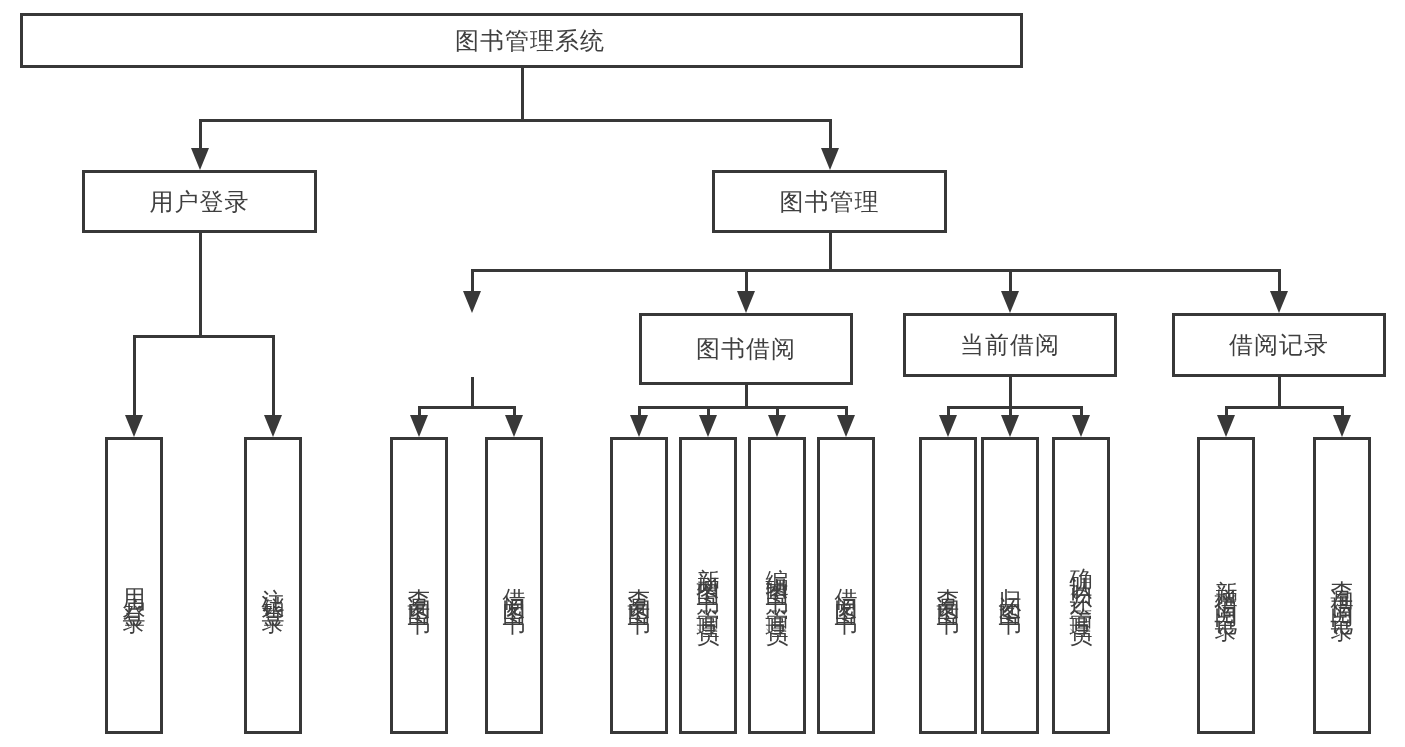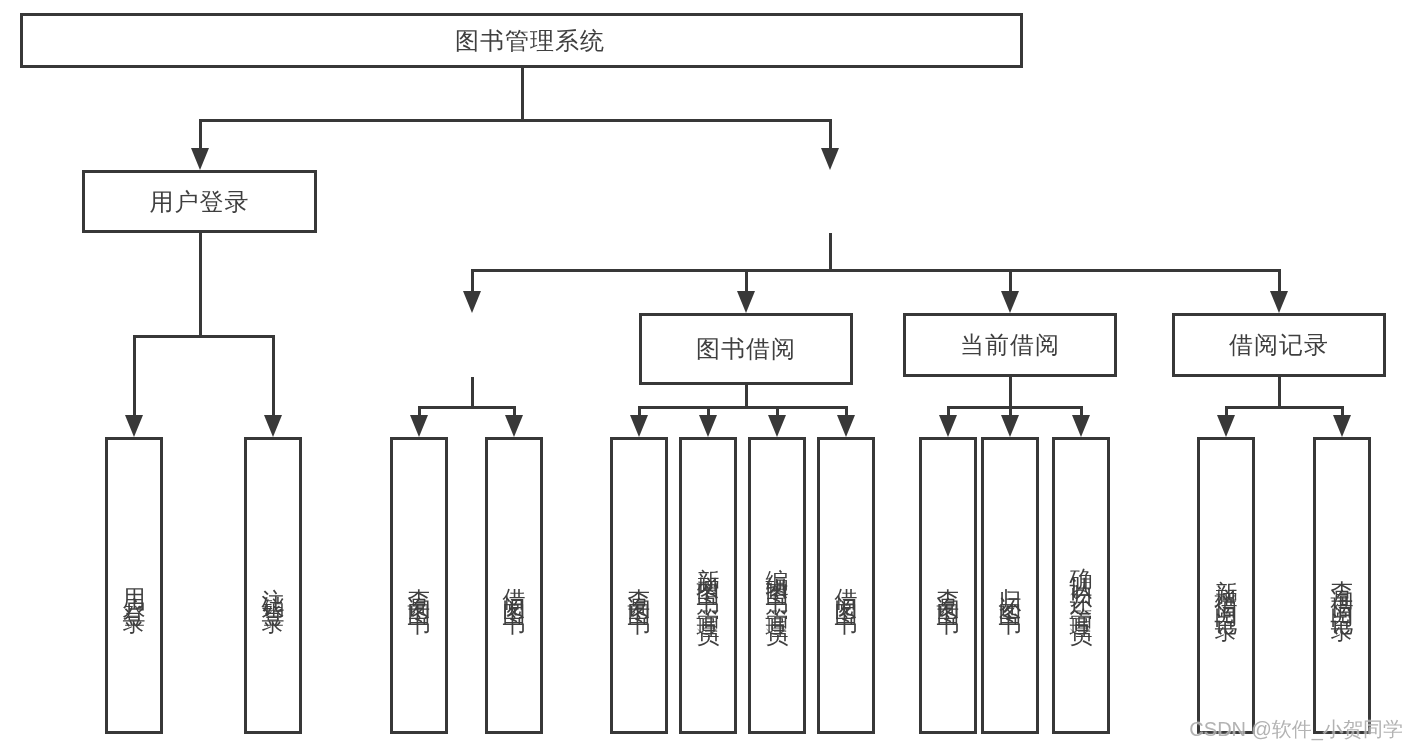--- a/index.html
+++ b/index.html
@@ -36,20 +36,23 @@
 <body>
 
 <div class="stage">
 
   <div class="box hbox" style="left:20px; top:13px; width:1003px; height:55px;padding-left:17px;">
     <span>图书管理系统</span>
   </div>
 
   <div class="box hbox" style="left:82px; top:170px; width:235px; height:63px;">
     <span>用户登录</span>
+  </div>
+  <div class="box hbox" style="left:712px; top:170px; width:235px; height:63px;">
+    <span>图书管理</span>
   </div>
 
   <div class="box hbox" style="left:639px; top:313px; width:214px; height:72px;">
     <span>图书借阅</span>
   </div>
   <div class="box hbox" style="left:903px; top:313px; width:214px; height:64px;">
     <span>当前借阅</span>
   </div>
   <div class="box hbox" style="left:1172px; top:313px; width:214px; height:64px;">
     <span>借阅记录</span>
@@ -151,15 +154,14 @@
   <div class="arrow" style="left:1001px; top:415px;"></div>
   <div class="arrow" style="left:1072px; top:415px;"></div>
 
   <div class="vline" style="left:1278px; top:377px; height:32px;"></div>
   <div class="hline" style="left:1225px; top:406px; width:119px;"></div>
   <div class="vline" style="left:1225px; top:406px; height:13px;"></div>
   <div class="vline" style="left:1341px; top:406px; height:13px;"></div>
   <div class="arrow" style="left:1217px; top:415px;"></div>
   <div class="arrow" style="left:1333px; top:415px;"></div>
 
-  <div class="watermark">CSDN @软件_小贺同学</div>
 
 </div>
 
 </body></html>

